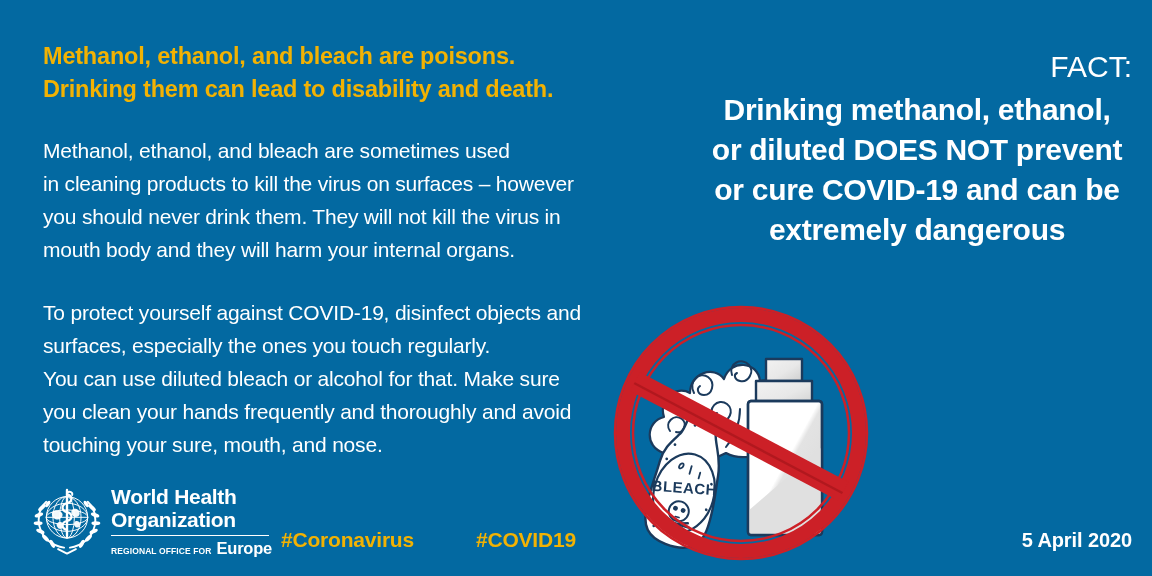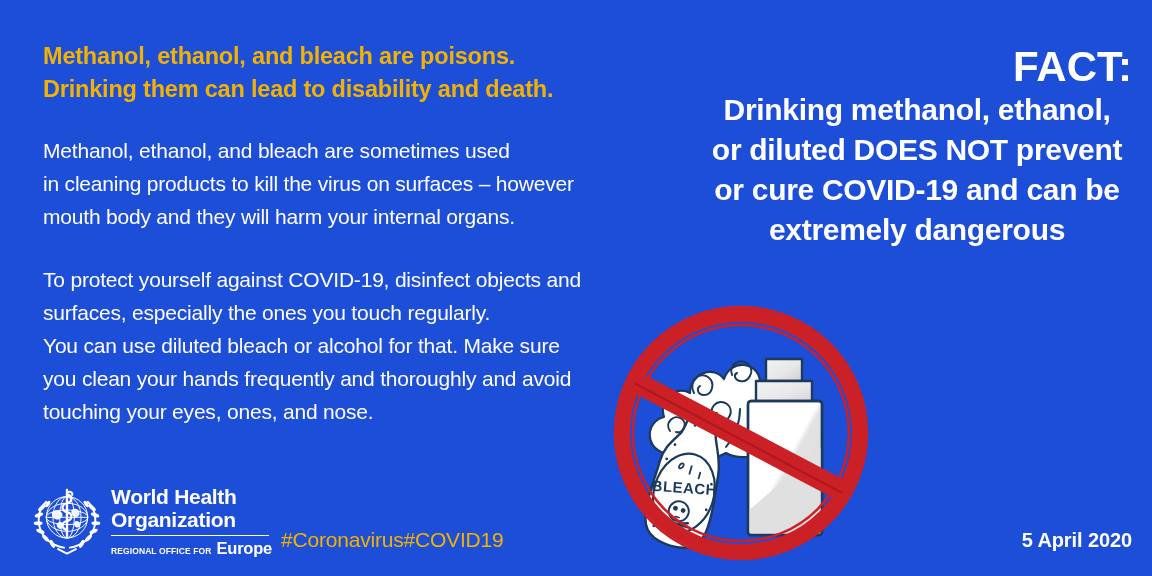--- a/index.html
+++ b/index.html
@@ -8,21 +8,21 @@
     padding: 0;
     background: #ffffff;
   }
   body {
     font-family: "Liberation Sans", sans-serif;
   }
   #poster {
     position: relative;
     width: 1152px;
     height: 576px;
-    background: #1d4ed8;
+    background: #0369a1;
     overflow: hidden;
   }
 
   
   .left-col {
     position: absolute;
     left: 43px;
     top: 40px;
     width: 600px;
   }
@@ -50,22 +50,22 @@
   
   .fact-col {
     position: absolute;
     right: 20px;
     top: 46px;
     width: 430px;
     text-align: right;
     color: #ffffff;
   }
   .fact-title {
-    font-size: 42px;
-    font-weight: bold;
+    font-size: 30px;
+    font-weight: normal;
     line-height: 42px;
     letter-spacing: 0px;
     margin: 0 0 2px 0;
   }
   .fact-body {
     font-size: 30px;
     font-weight: bold;
     line-height: 40px;
     letter-spacing: -0.3px;
     margin: 0;
@@ -131,23 +131,24 @@
     margin-left: 5px;
     letter-spacing: -0.2px;
   }
 
   
   .hashtags {
     position: absolute;
     left: 281px;
     bottom: 24px;
     display: flex;
+    gap: 62px;
     color: #f2b203;
     font-size: 21px;
-    font-weight: normal;
+    font-weight: bold;
     letter-spacing: -0.2px;
     justify-content: flex-end;
   }
   .hashtag { white-space: nowrap; }
 
   
   .date-stamp {
     position: absolute;
     right: 20px;
     bottom: 24px;
@@ -167,29 +168,30 @@
   <div class="left-col">
 
     <p class="lead-block">
       <span class="txtline">Methanol, ethanol, and bleach are poisons.</span>
       <span class="txtline">Drinking them can lead to disability and death.</span>
     </p>
 
     <p class="body-block">
       <span class="txtline">Methanol, ethanol, and bleach are sometimes used</span>
       <span class="txtline">in cleaning products to kill the virus on surfaces – however</span>
+      <span class="txtline">you should never drink them.  They will not kill the virus in</span>
       <span class="txtline">mouth body and they will harm your internal organs.</span>
     </p>
 
     <p class="body-block second">
       <span class="txtline">To protect yourself against COVID-19, disinfect objects and</span>
       <span class="txtline">surfaces, especially the ones you touch regularly.</span>
       <span class="txtline">You can use diluted bleach or alcohol for that. Make sure</span>
       <span class="txtline">you clean your hands frequently and thoroughly and avoid</span>
-      <span class="txtline">touching your eyes, ones, and nose.</span>
+      <span class="txtline">touching your sure, mouth, and nose.</span>
     </p>
   </div>
 
   <div class="fact-col">
     <div class="fact-title">FACT:</div>
     <div class="fact-body">
       <span class="txtline">Drinking methanol, ethanol,</span>
       <span class="txtline">or diluted DOES NOT prevent</span>
       <span class="txtline">or cure COVID-19 and can be</span>
       <span class="txtline">extremely dangerous</span>

